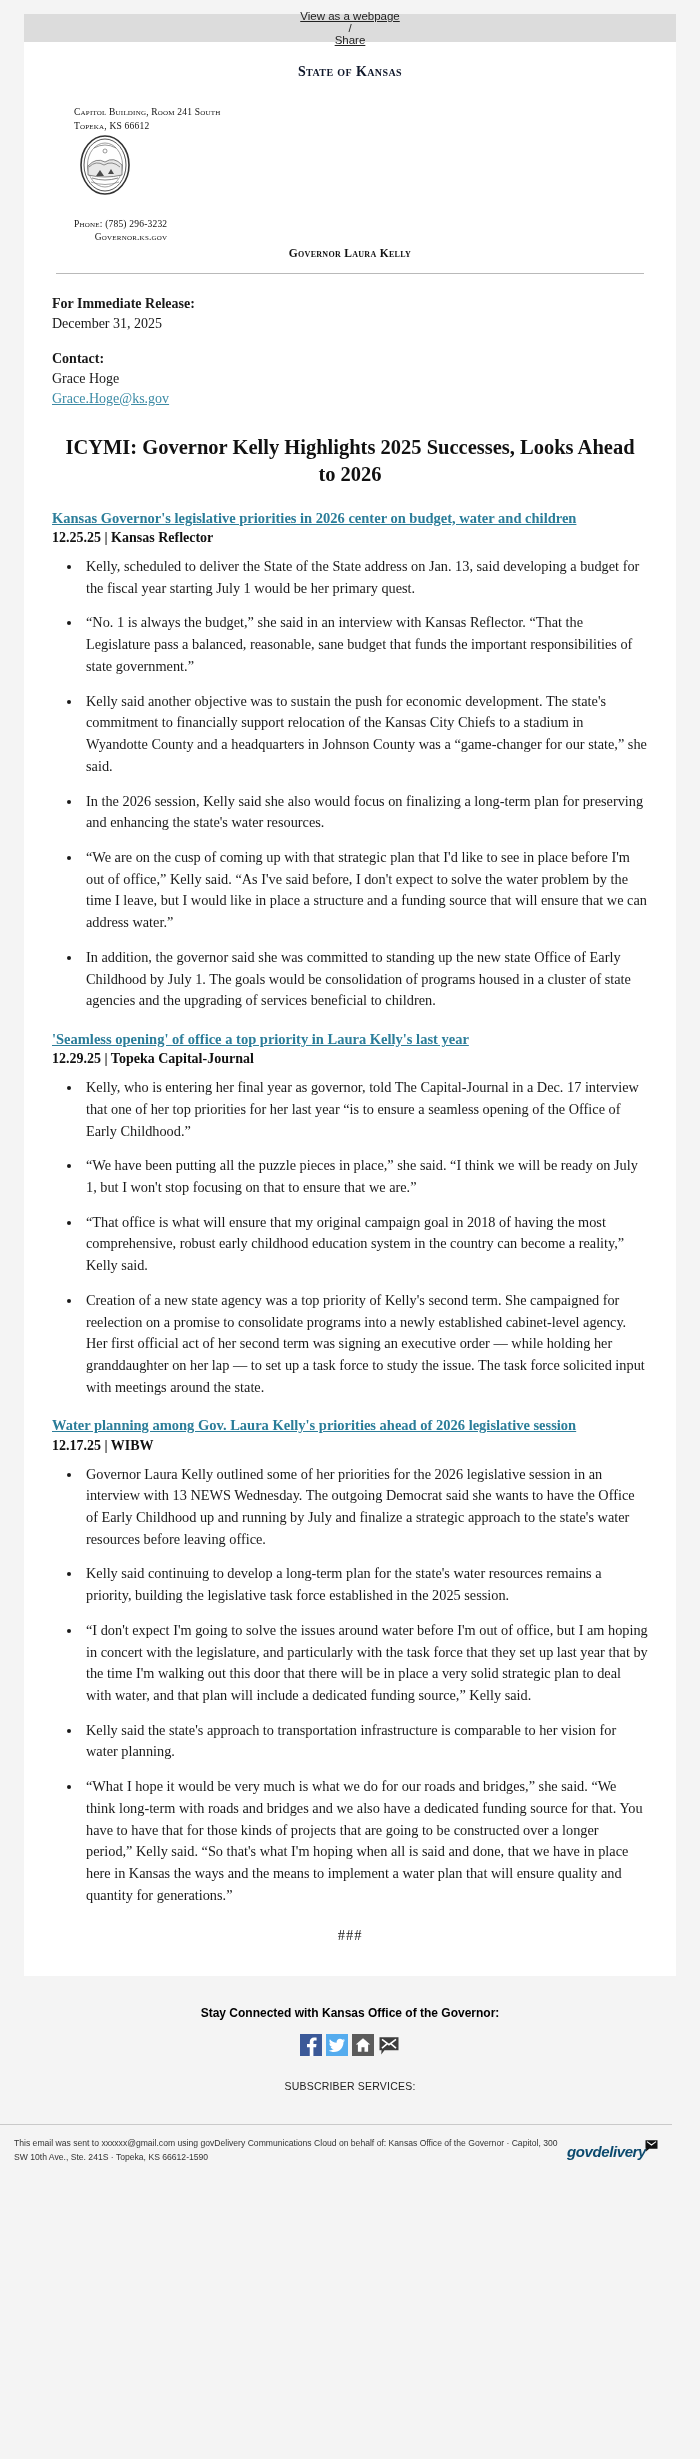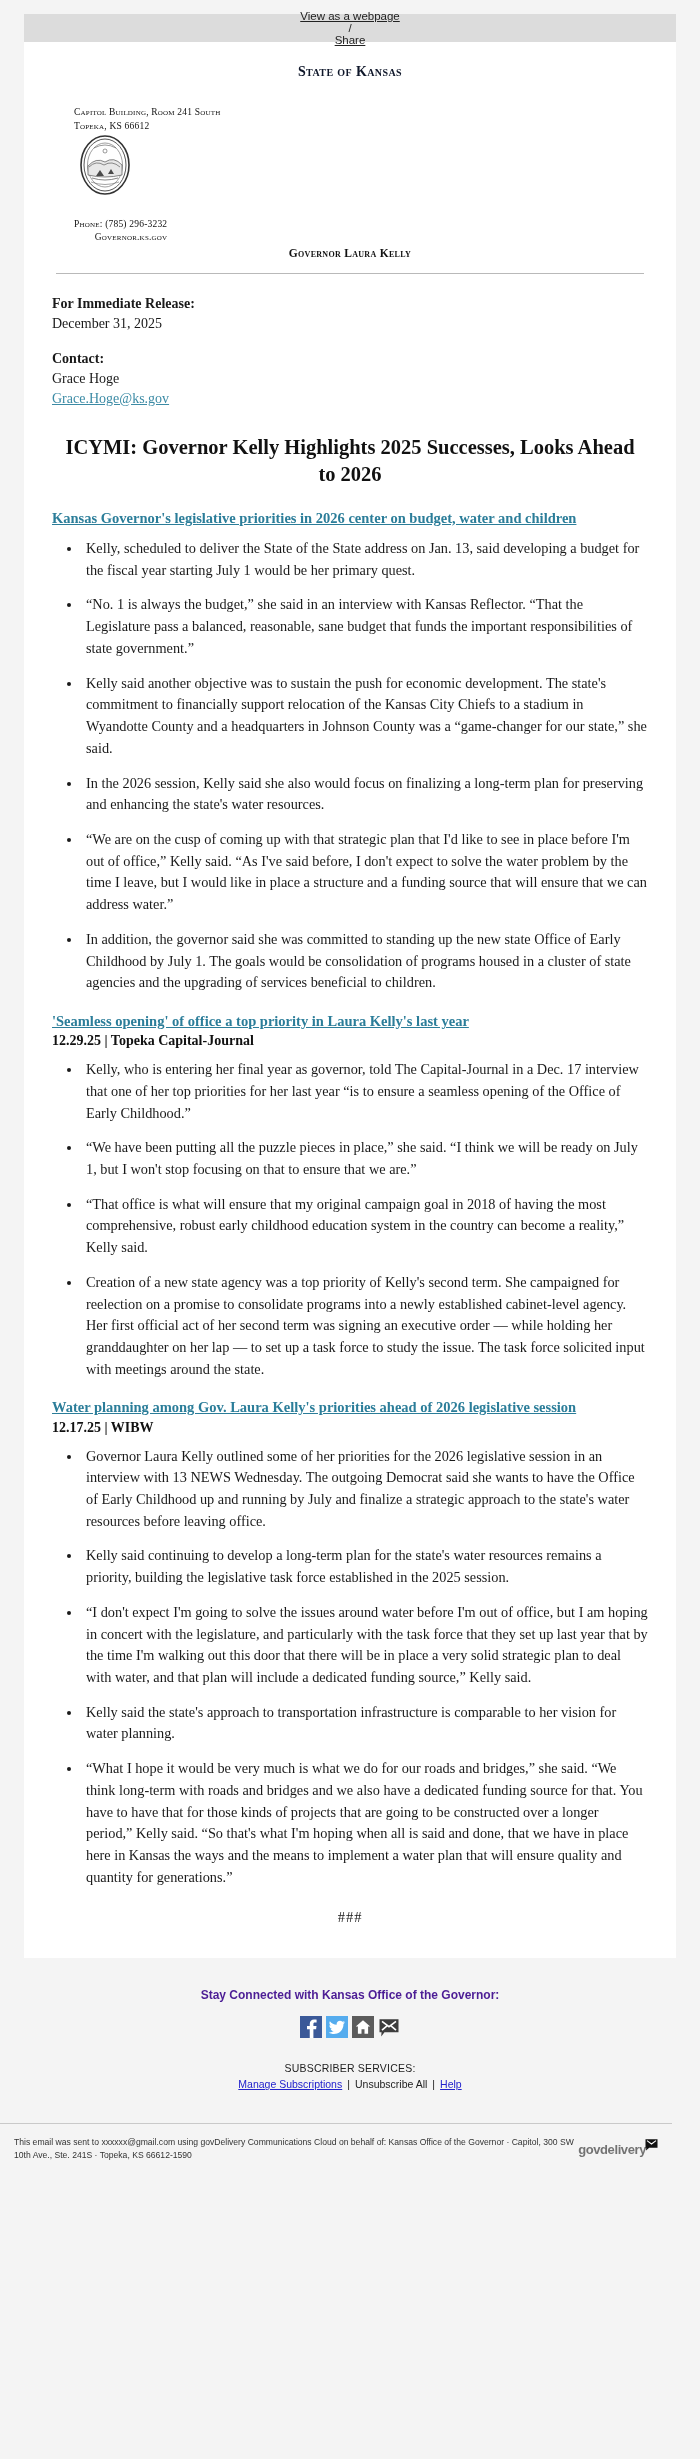--- a/index.html
+++ b/index.html
@@ -176,21 +176,21 @@
     width: 652px;
     margin: 0 auto;
     background: #f4f4f4;
     text-align: center;
     padding-top: 30px;
   }
   .stay {
     font-family: "Liberation Sans", sans-serif;
     font-size: 12px;
     font-weight: bold;
-    color: #4c1d95;
+    color: #000000;
     margin-bottom: 14px;
   }
   .social {
     display: flex;
     justify-content: center;
     align-items: flex-end;
     gap: 4px;
     margin-bottom: 22px;
   }
   .sicon {
@@ -236,23 +236,24 @@
   }
   .gd-logo {
     display: flex;
     align-items: flex-start;
     flex: 0 0 auto;
     padding-top: 6px;
   }
   .gd-word {
     font-family: "Liberation Sans", sans-serif;
     font-weight: bold;
-    font-size: 13px;
+    font-style: italic;
+    font-size: 15px;
     letter-spacing: -0.4px;
-    color: #737373;
+    color: #0c4a6e;
   }
 </style>
 </head>
 <body>
 
 <div class="page">
 
   <div class="viewbar">
     <a href="#">View as a webpage</a>
     <span class="sep">/</span>
@@ -302,20 +303,21 @@
           <div class="strong">Contact:</div>
           <div>Grace Hoge</div>
           <a href="#">Grace.Hoge@ks.gov</a>
         </div>
       </div>
 
       <h1 class="headline">ICYMI: Governor Kelly Highlights 2025 Successes, Looks Ahead to 2026</h1>
 
       <div class="article">
         <a href="#" class="article-link">Kansas Governor's legislative priorities in 2026 center on budget, water and children</a>
+        <div class="article-source">12.25.25 | Kansas Reflector</div>
         <ul class="bullets">
           <li>Kelly, scheduled to deliver the State of the State address on Jan. 13, said developing a budget for the fiscal year starting July 1 would be her primary quest.</li>
           <li>“No. 1 is always the budget,” she said in an interview with Kansas Reflector. “That the Legislature pass a balanced, reasonable, sane budget that funds the important responsibilities of state government.”</li>
           <li>Kelly said another objective was to sustain the push for economic development. The state's commitment to financially support relocation of the Kansas City Chiefs to a stadium in Wyandotte County and a headquarters in Johnson County was a “game-changer for our state,” she said.</li>
           <li>In the 2026 session, Kelly said she also would focus on finalizing a long-term plan for preserving and enhancing the state's water resources.</li>
           <li>“We are on the cusp of coming up with that strategic plan that I'd like to see in place before I'm out of office,” Kelly said. “As I've said before, I don't expect to solve the water problem by the time I leave, but I would like in place a structure and a funding source that will ensure that we can address water.”</li>
           <li>In addition, the governor said she was committed to standing up the new state Office of Early Childhood by July 1. The goals would be consolidation of programs housed in a cluster of state agencies and the upgrading of services beneficial to children.</li>
         </ul>
       </div>
 
@@ -373,23 +375,20 @@
         <svg class="sicon" viewBox="0 0 22 22" aria-hidden="true">
           <path d="M1.5 3.2h19v13.1H6.5L3.2 20.4l0.35-4.1H1.5z" fill="#3d3d3d"></path>
           <path d="M4.0 5.4l7.0 5.3l7.0 -5.3" fill="none" stroke="#ffffff" stroke-width="1.6"></path>
           <path d="M4.0 14.2l5.3 -4.6M18.0 14.2l-5.3 -4.6" stroke="#ffffff" stroke-width="1.6" fill="none"></path>
         </svg>
       </a>
     </div>
 
     <div class="subscriber">
       <div class="label">SUBSCRIBER SERVICES:</div>
-      <div>
-        <a href="#">Manage Subscriptions</a><span class="pipe">|</span><span>Unsubscribe All</span><span class="pipe">|</span><a href="#">Help</a>
-      </div>
     </div>
   </div>
 
   <div class="legal">
     <div class="legal-text">This email was sent to xxxxxx@gmail.com using govDelivery Communications Cloud on behalf of: Kansas Office of the Governor · Capitol, 300 SW 10th Ave., Ste. 241S · Topeka, KS 66612-1590</div>
     <div class="gd-logo">
       <span class="gd-word">govdelivery</span>
       <svg width="13" height="13" viewBox="0 0 13 13" aria-hidden="true" style="margin-left:-1px;margin-top:-4px;">
         <path d="M0.5 1.2h12v8.6H4.2L1.0 12.4l0.3-2.6H0.5z" fill="#111"></path>
         <path d="M2.0 2.6l4.5 3.4l4.5 -3.4" fill="none" stroke="#ffffff" stroke-width="1.1"></path>

